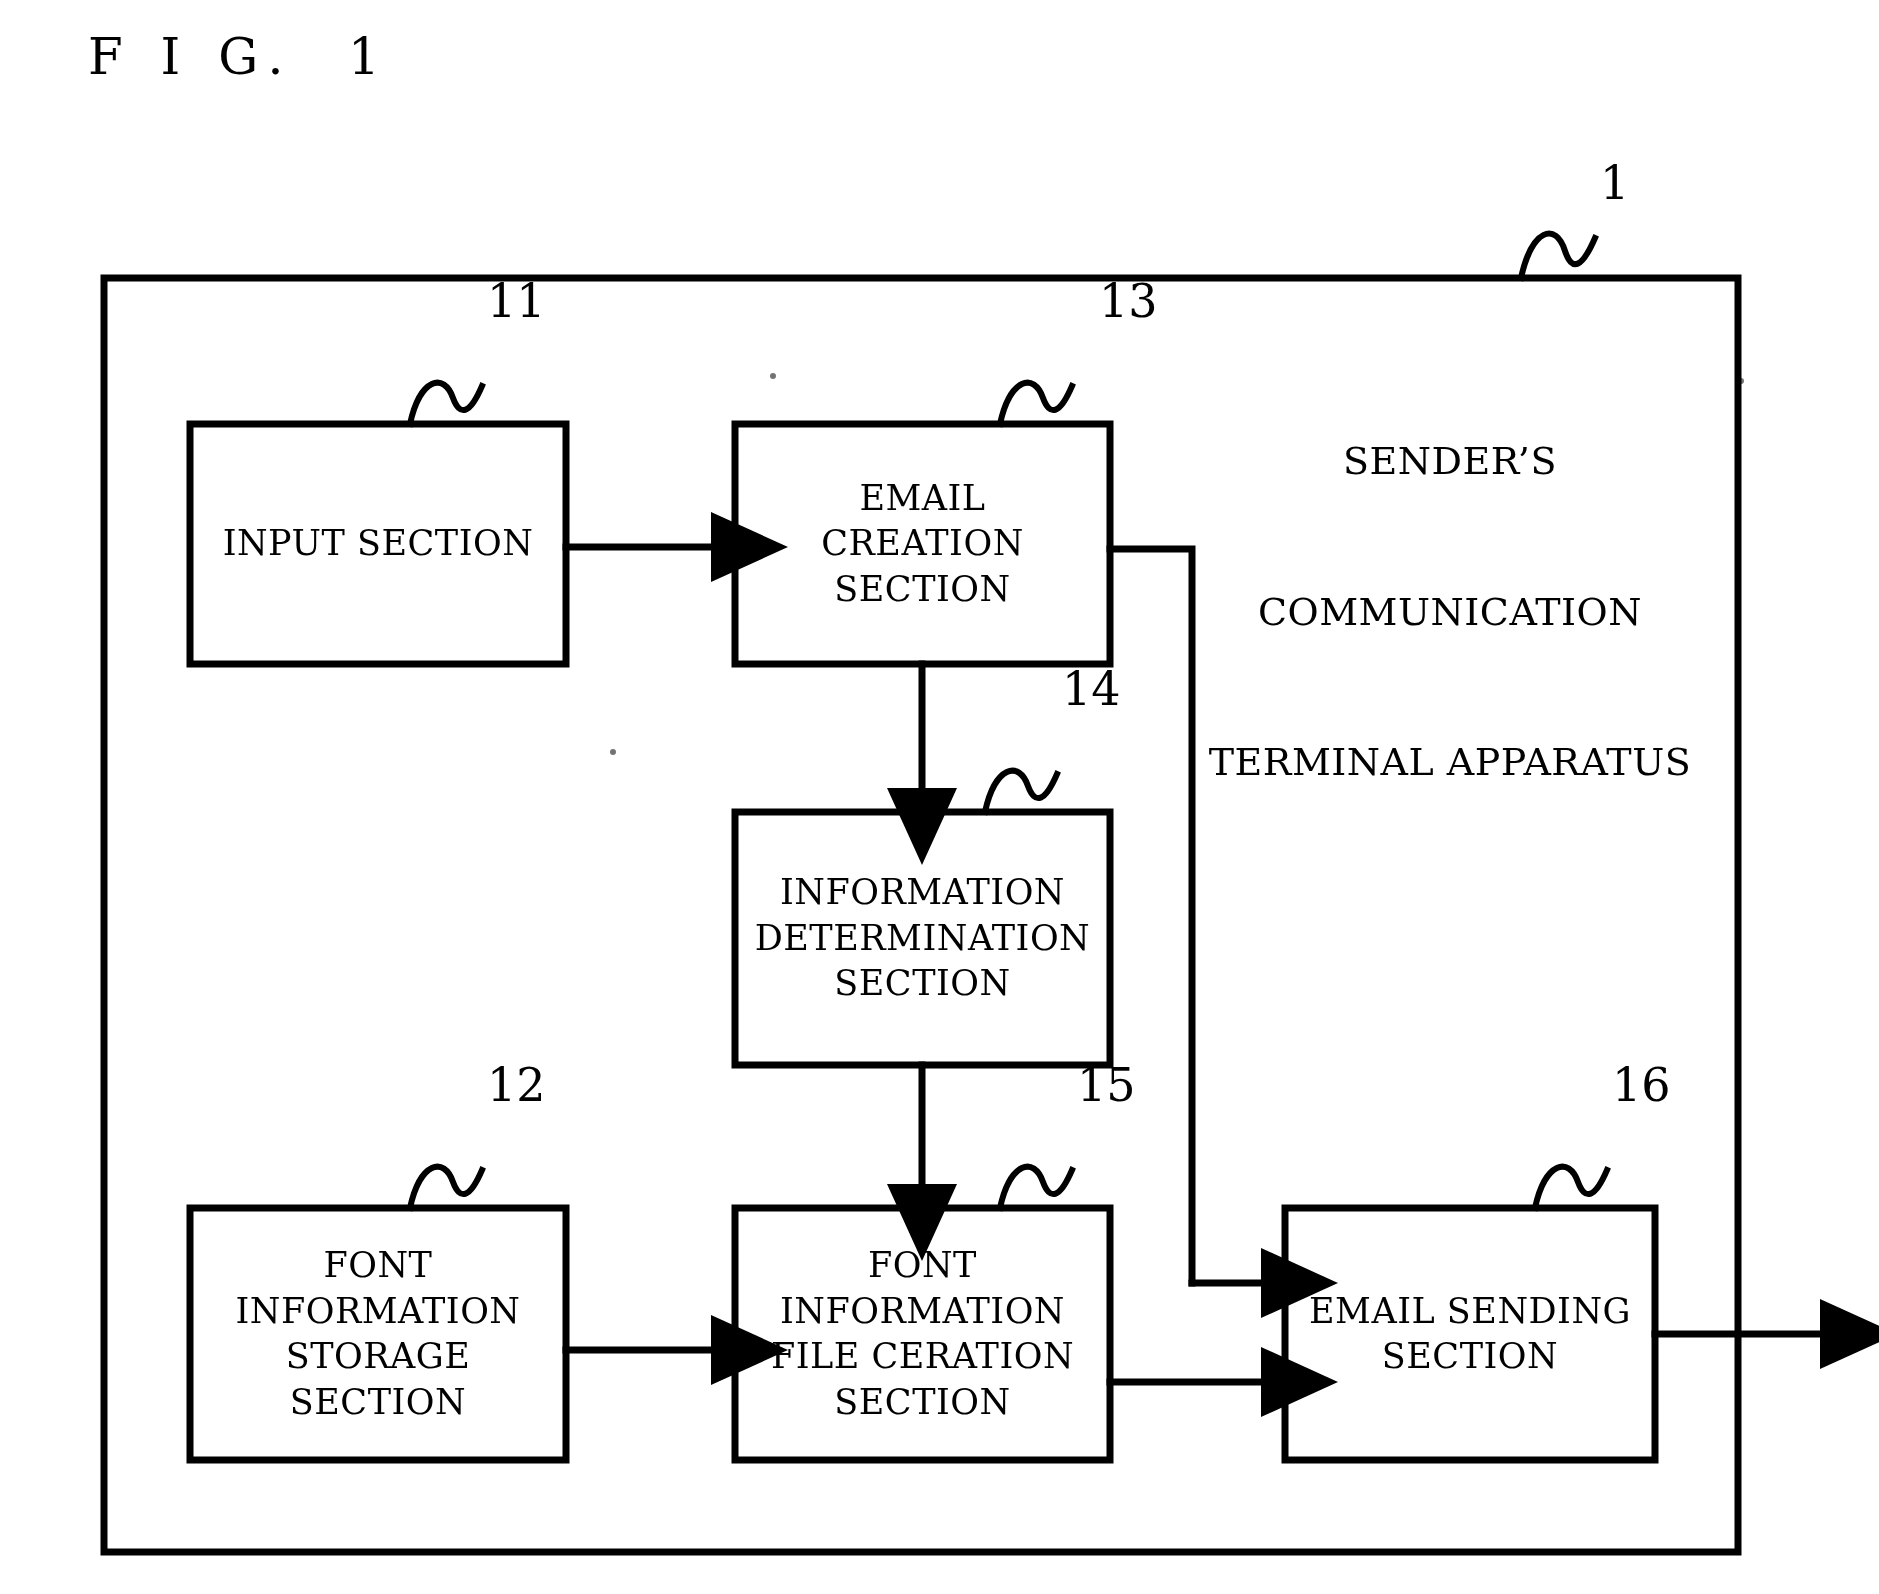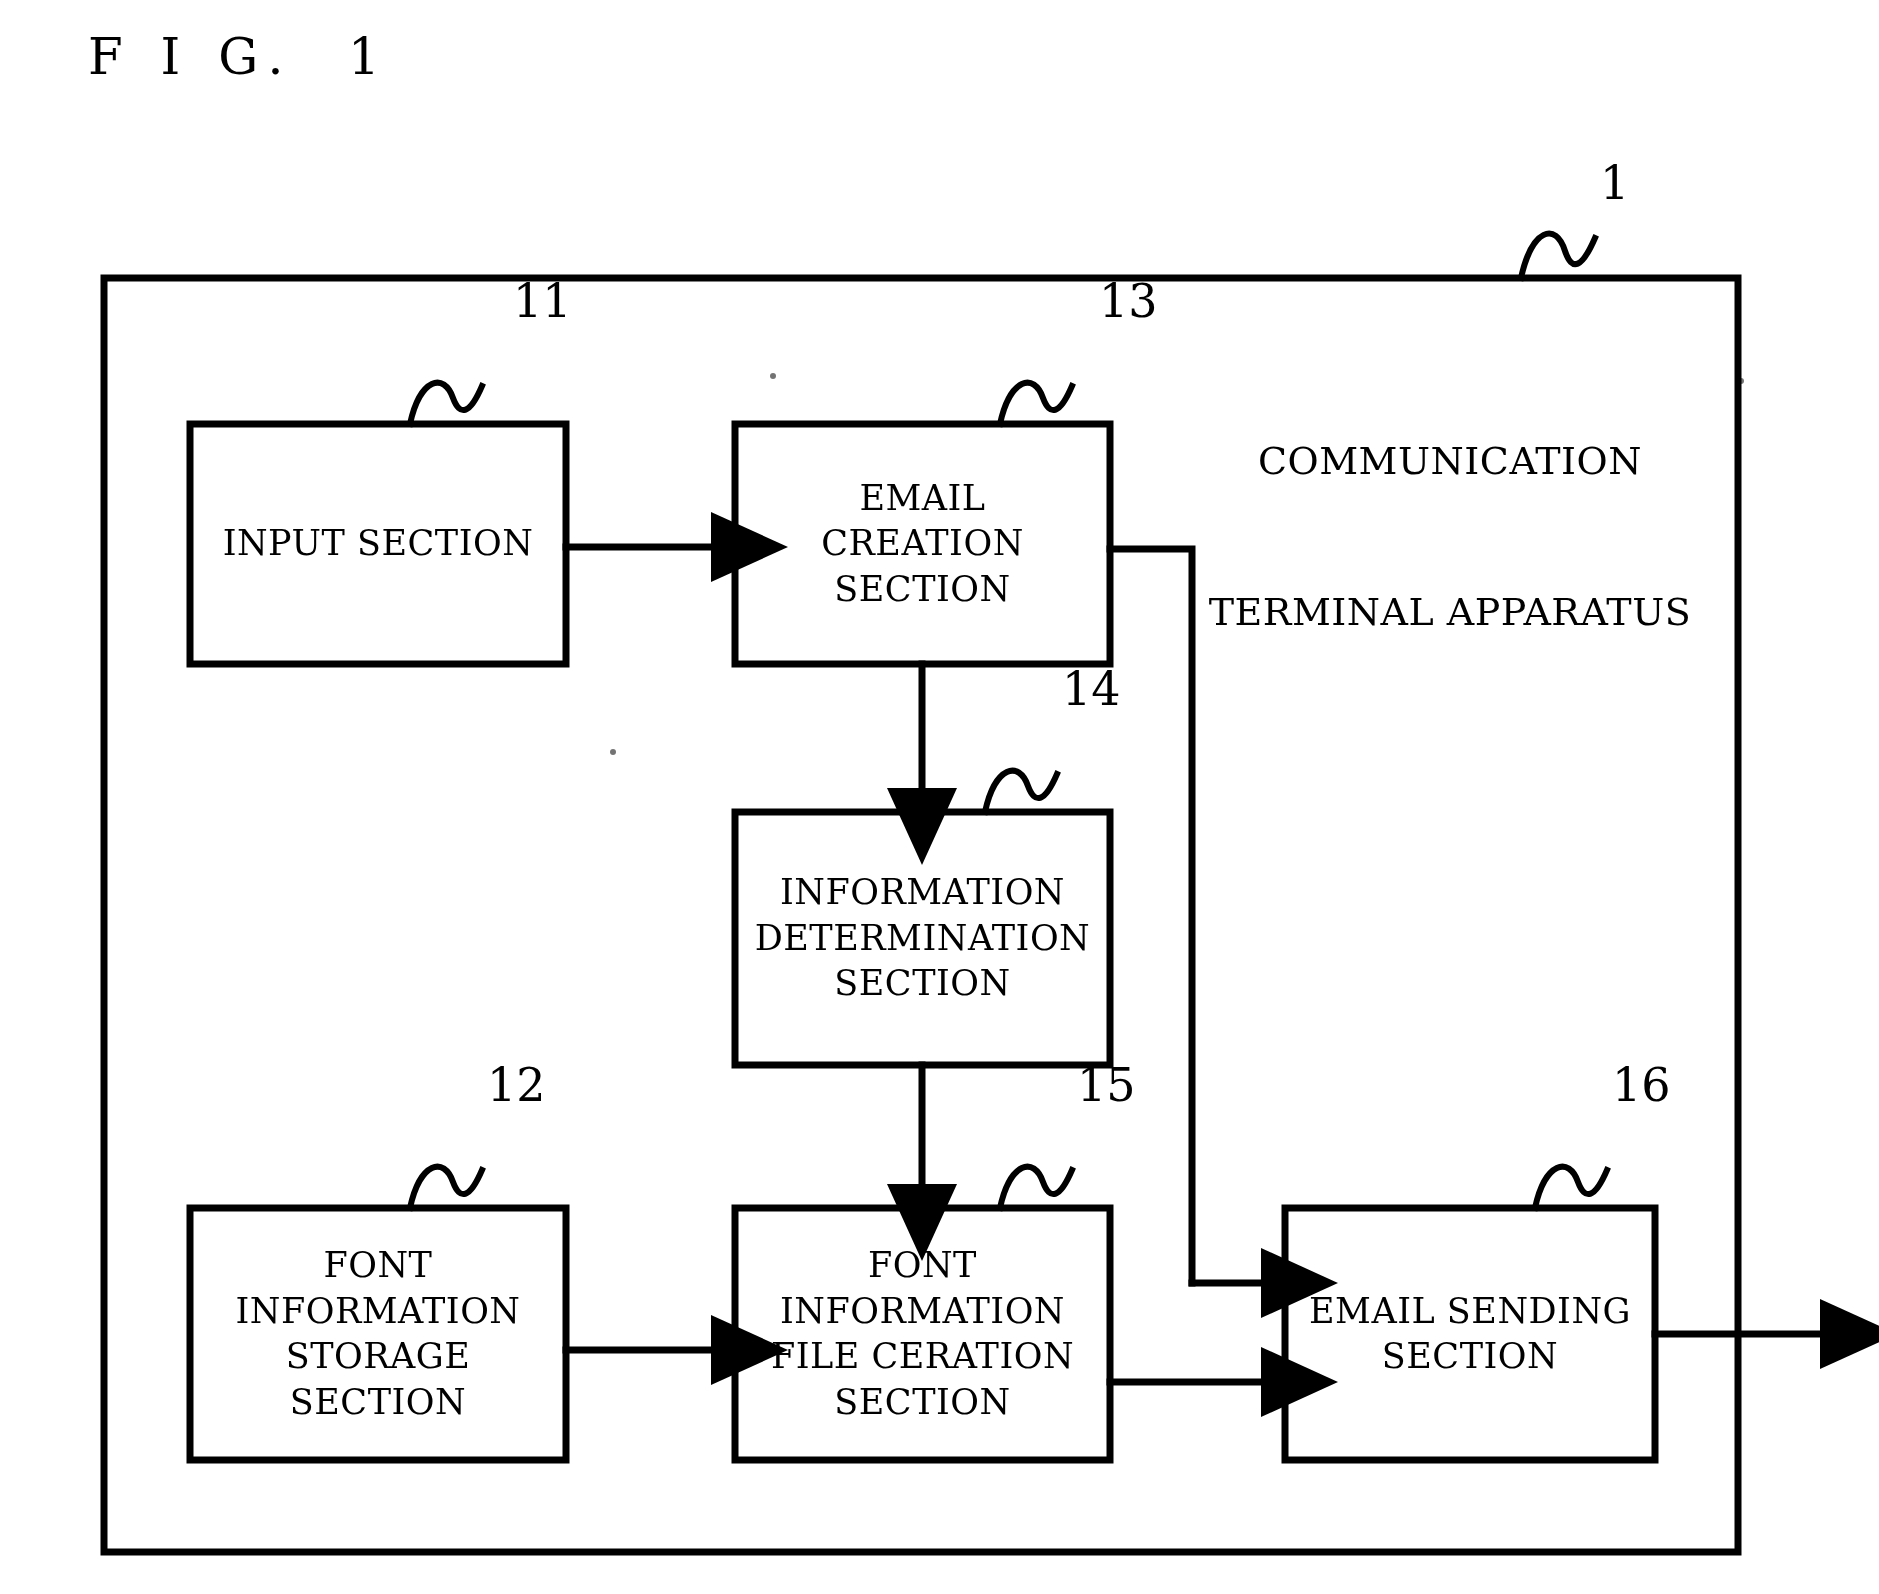--- a/index.html
+++ b/index.html
@@ -146,20 +146,21 @@
     </g>
 
     <g fill="#000" opacity="0.55">
       <circle cx="773" cy="376" r="3"></circle>
       <circle cx="1741" cy="381" r="3"></circle>
       <circle cx="613" cy="752" r="3"></circle>
     </g>
   </svg>
 
   <div class="apparatus-caption" style="left:1190px; top:336px; width:520px;">
+    <span class="ln">SENDER’S</span>
     <span class="ln">COMMUNICATION</span>
     <span class="ln">TERMINAL APPARATUS</span>
   </div>
 
   <div class="box-text" style="left:190px; top:424px; width:376px; height:240px;">
     <span class="ln">INPUT SECTION</span>
   </div>
 
   <div class="box-text" style="left:735px; top:424px; width:375px; height:240px;">
     <span class="ln">EMAIL</span>
@@ -187,21 +188,21 @@
     <span class="ln">SECTION</span>
   </div>
 
   <div class="box-text" style="left:1285px; top:1208px; width:370px; height:252px;">
     <span class="ln">EMAIL SENDING</span>
     <span class="ln">SECTION</span>
   </div>
 
   <div class="ref-num" style="left:1600px; top:160px;">1</div>
 
-  <div class="ref-num" style="left:487px; top:278px;margin-left:26px;">11</div>
+  <div class="ref-num" style="left:487px; top:278px;">11</div>
 
   <div class="ref-num" style="left:1077px; top:278px;margin-left:22px;">13</div>
 
   <div class="ref-num" style="left:1062px; top:666px;">14</div>
 
   <div class="ref-num" style="left:487px; top:1062px;">12</div>
 
   <div class="ref-num" style="left:1077px; top:1062px;">15</div>
 
   <div class="ref-num" style="left:1612px; top:1062px;">16</div>

